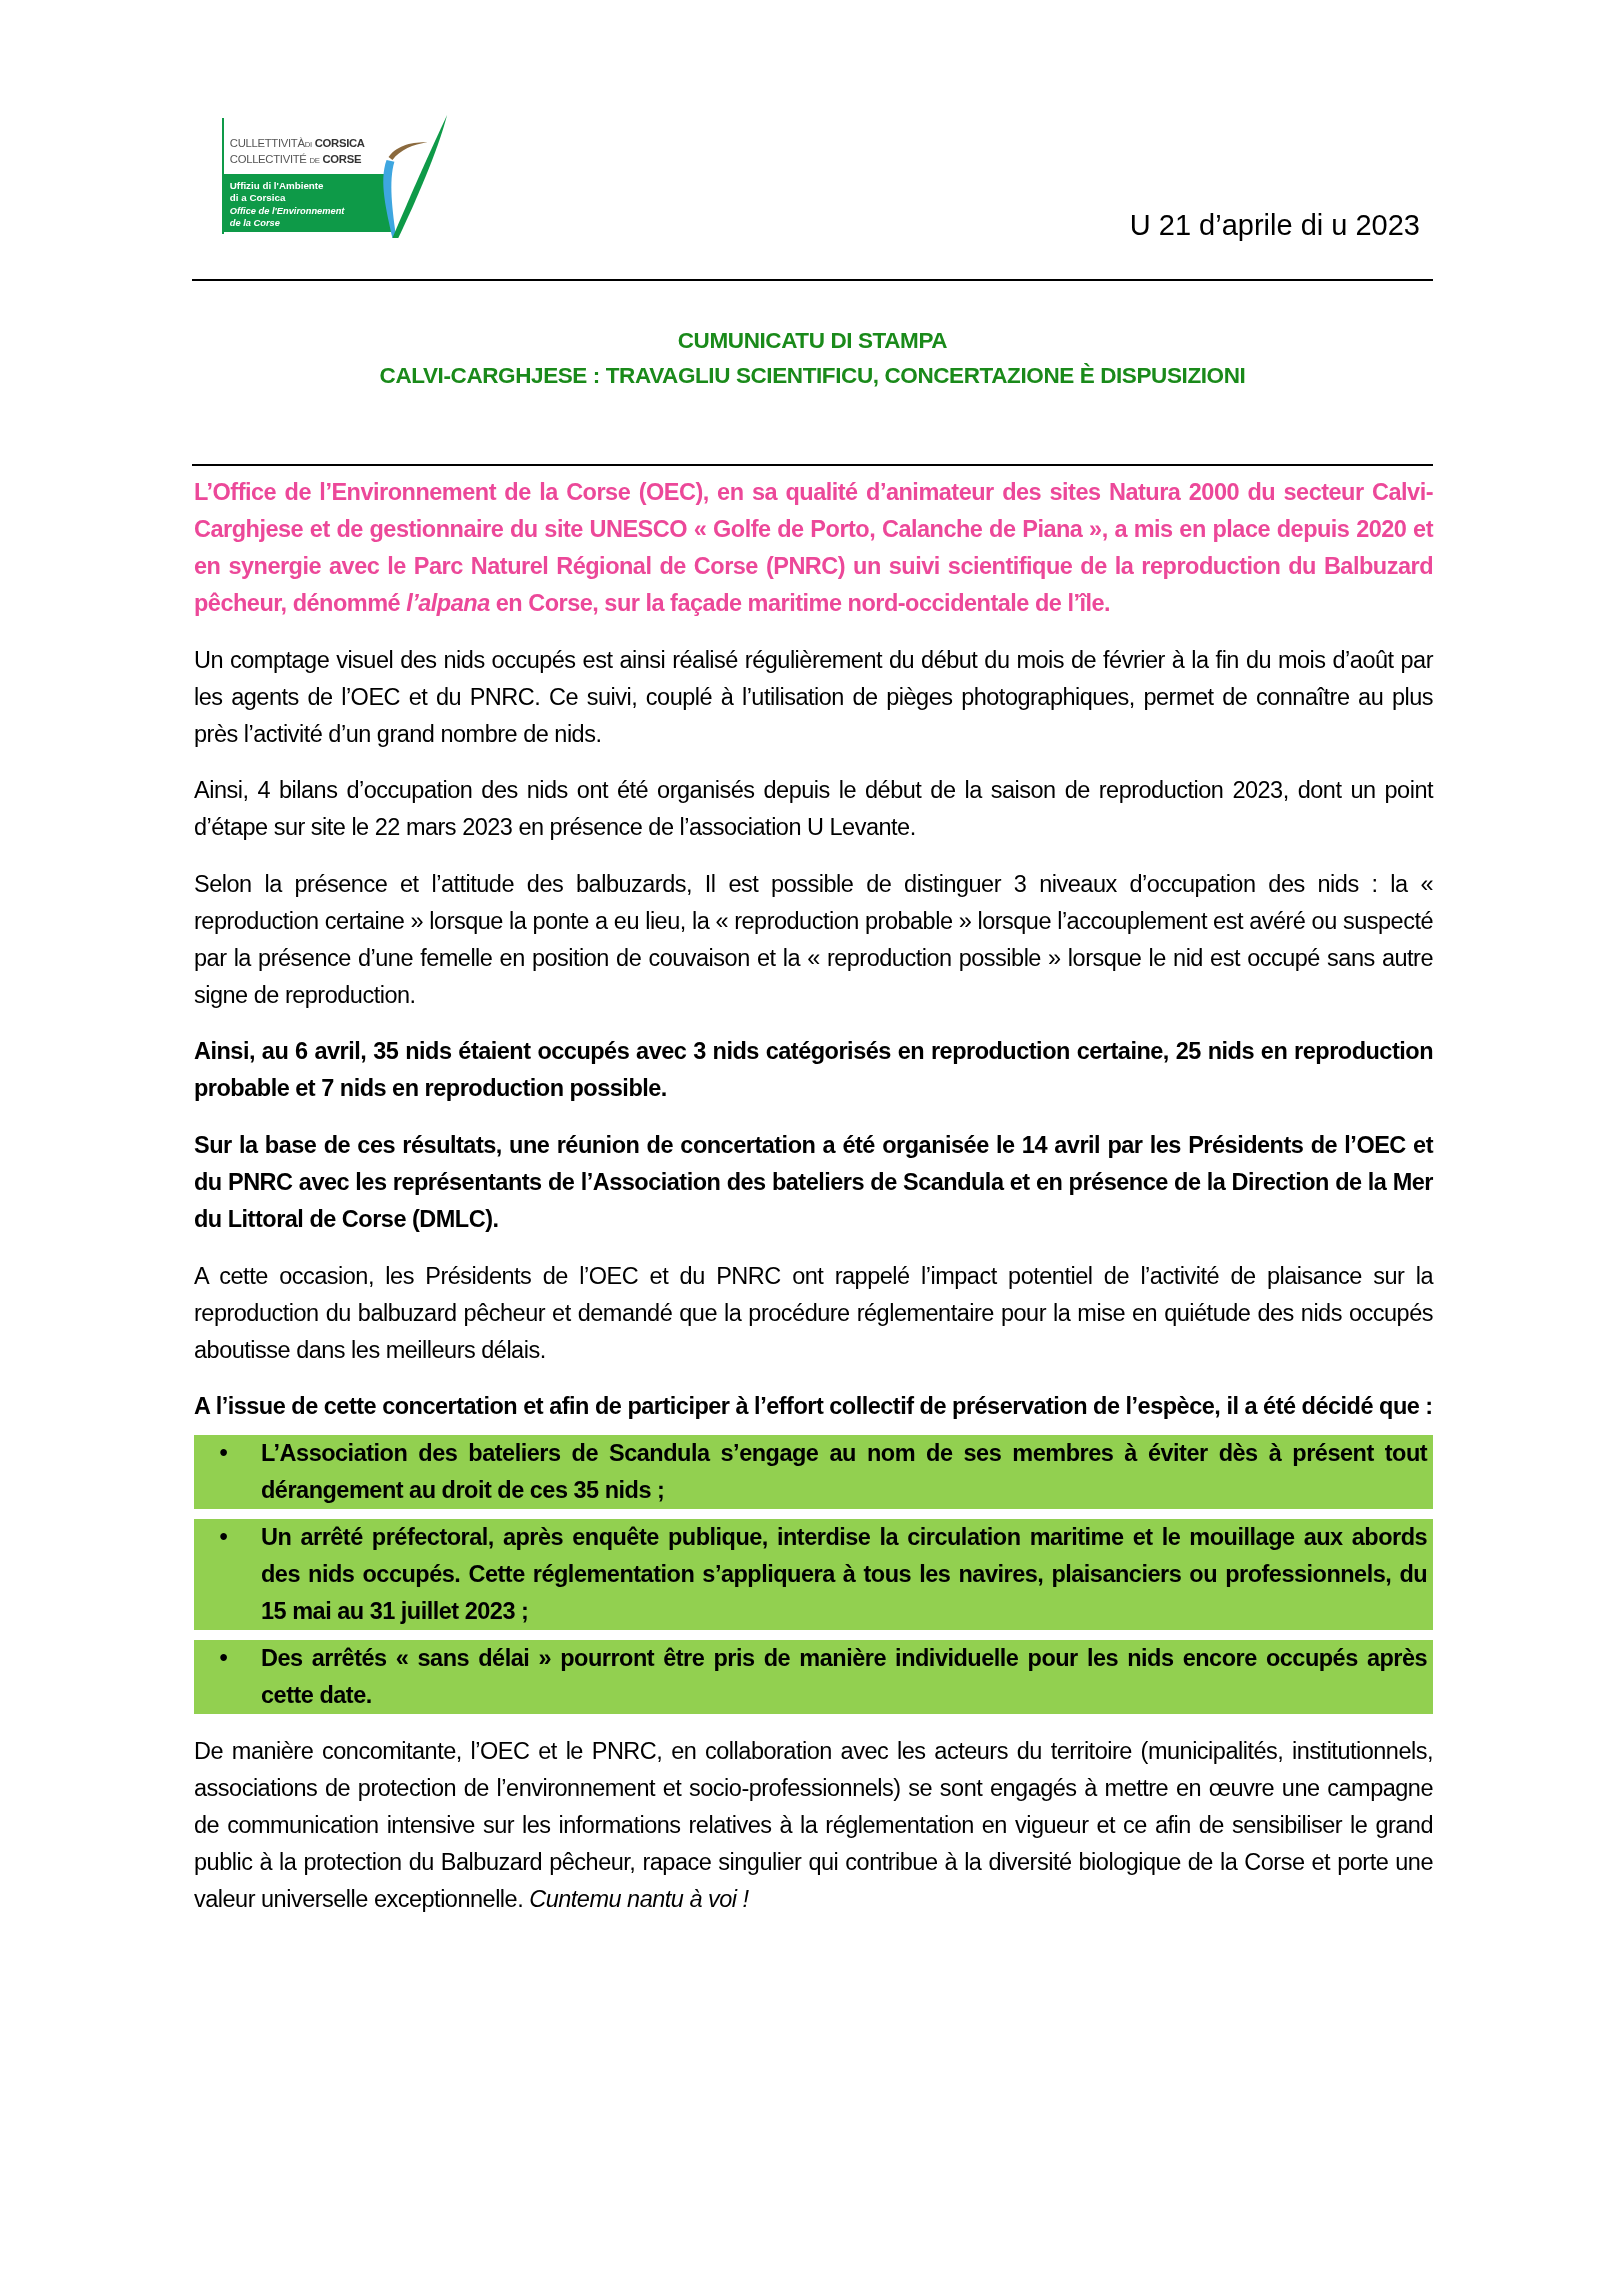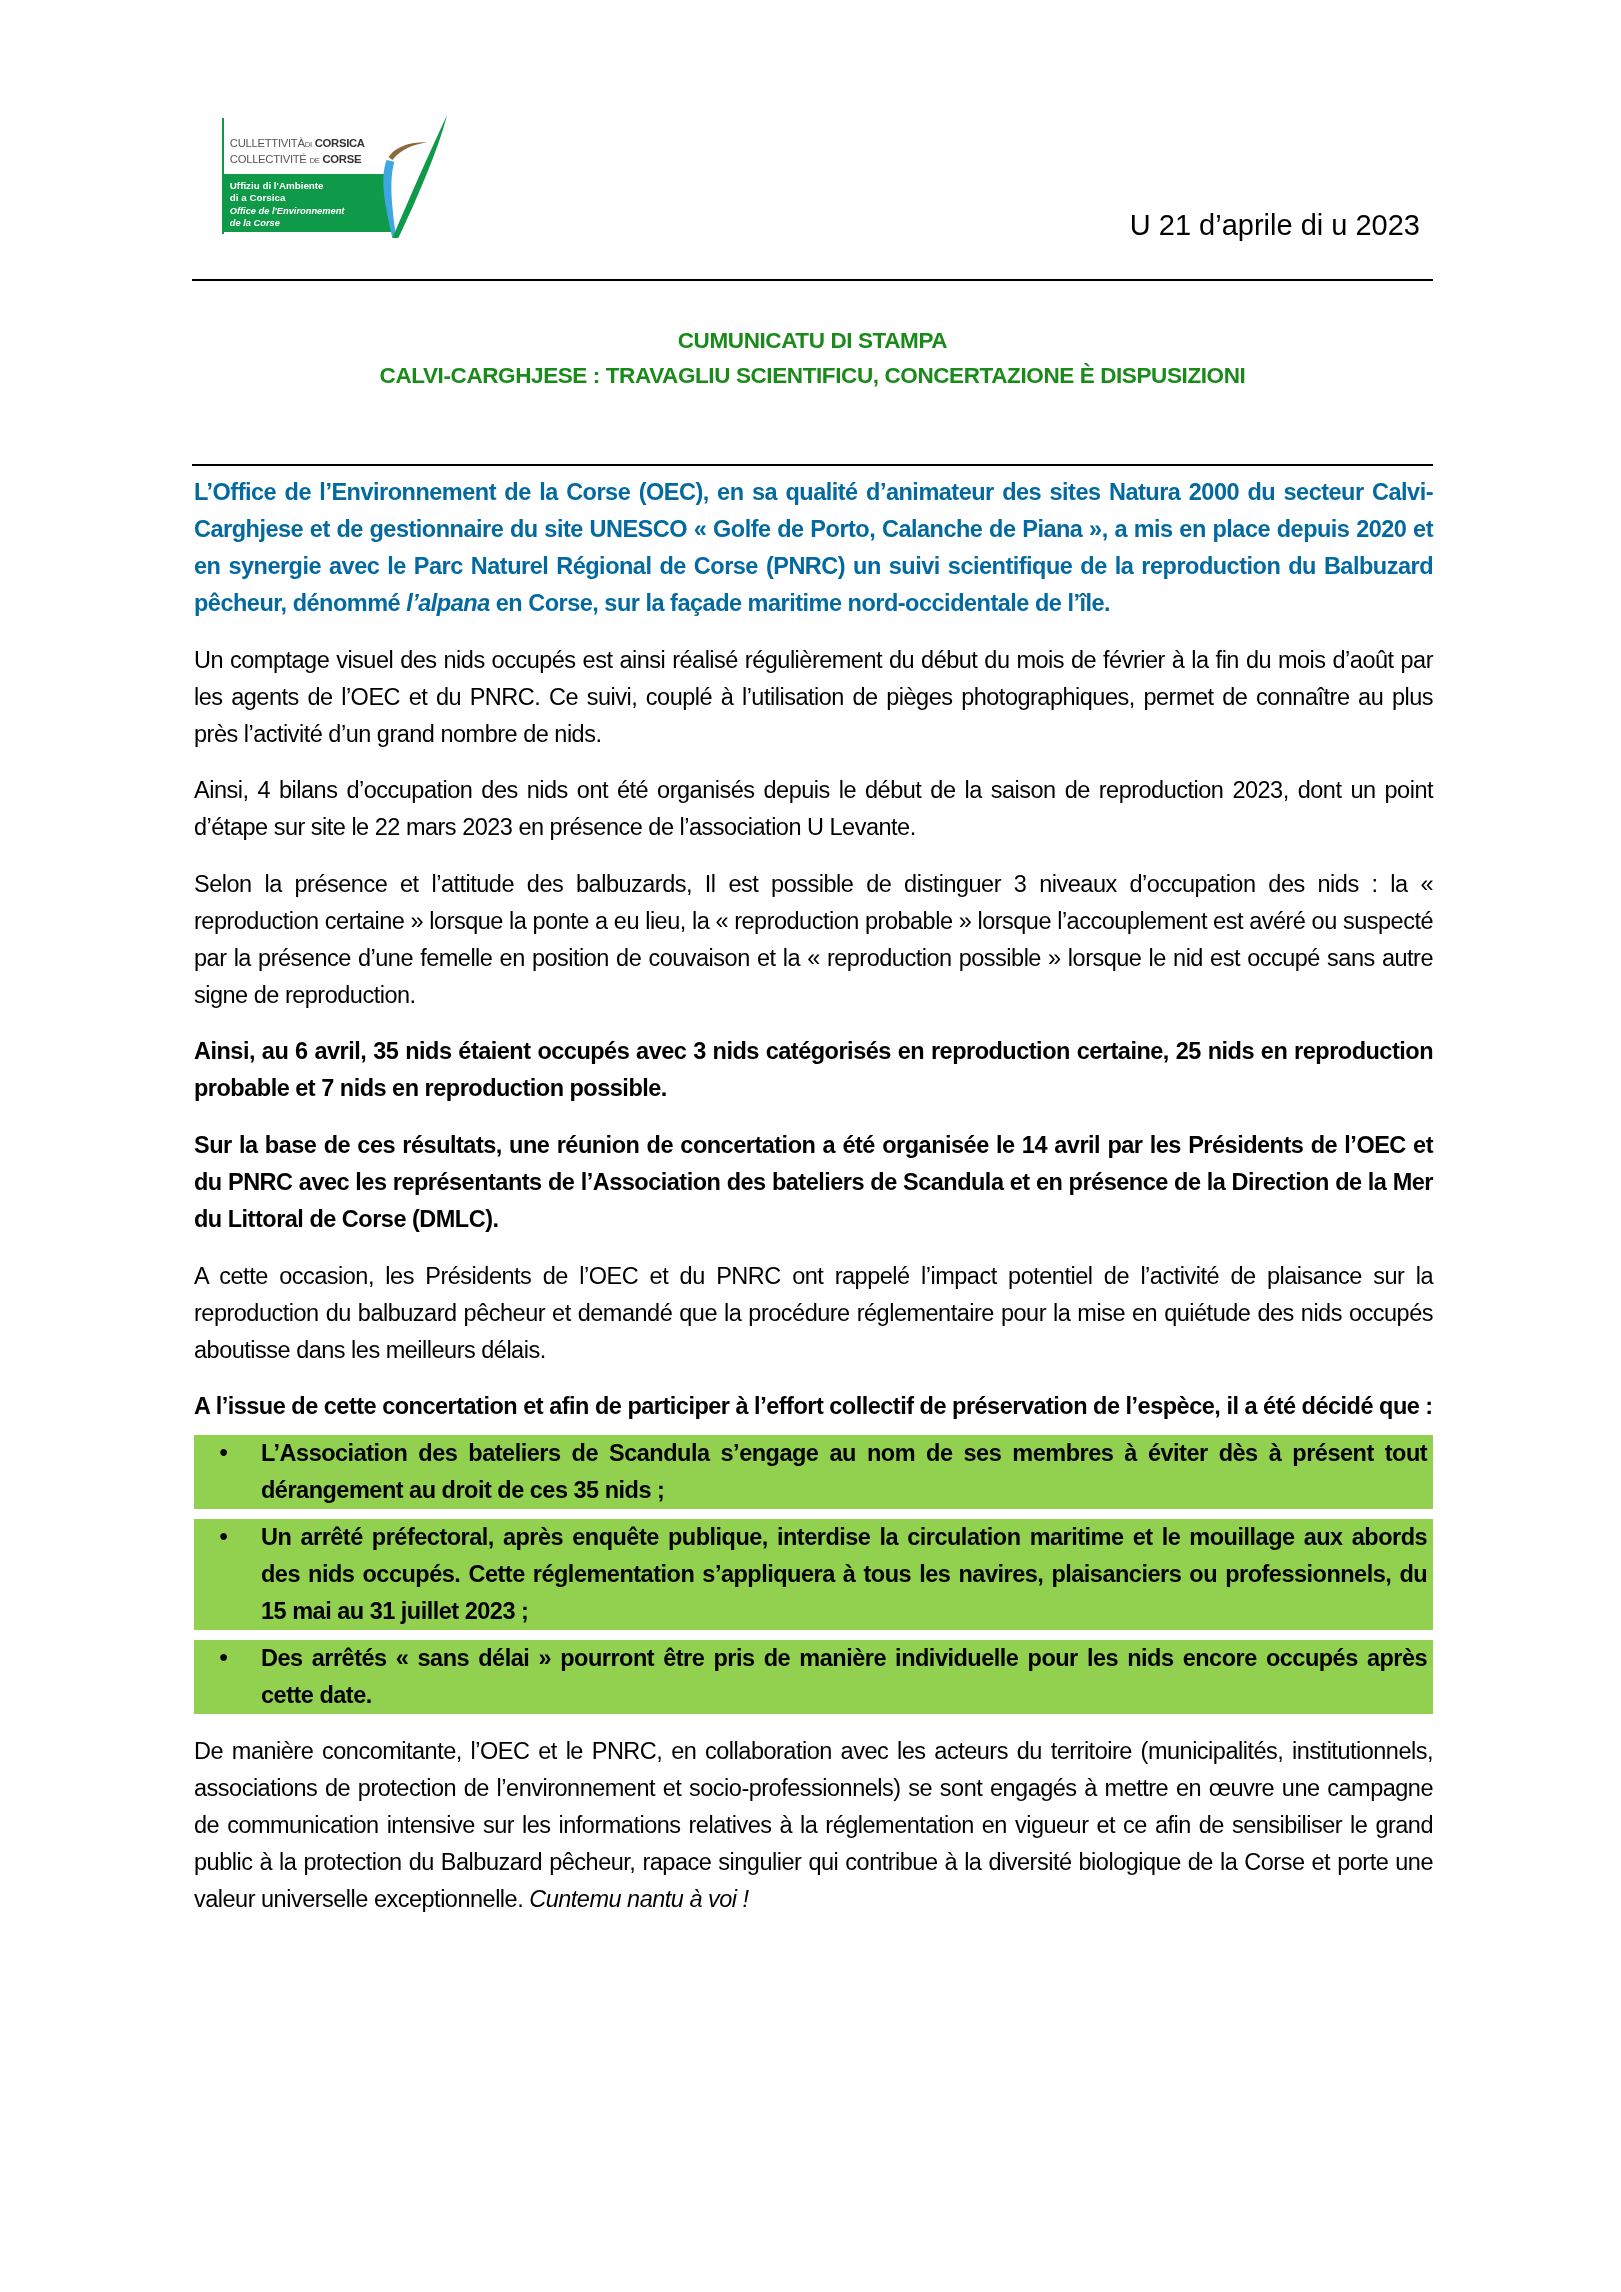--- a/index.html
+++ b/index.html
@@ -20,21 +20,21 @@
 
     .date { position: absolute; right: 201px; top: 209px; font-size: 29px; }
 
     .rule { position: absolute; left: 192px; width: 1241px; height: 2px; background: #000; }
 
     .title-block { position: absolute; left: 192px; width: 1241px; top: 323px; text-align: center;
                    color: #1a8a1a; font-weight: bold; font-size: 22.5px; line-height: 35px; letter-spacing: -0.4px; }
 
     .body { position: absolute; left: 194px; width: 1239px; top: 474px; font-size: 23.5px; line-height: 37px; letter-spacing: -0.5px; }
     .body p { margin: 0 0 19.6px 0; text-align: justify; }
-    .lead { color: #0369a1; font-weight: bold; }
+    .lead { color: #ec4899; font-weight: bold; }
     .bold { font-weight: bold; }
     .italic { font-style: italic; }
 
     .decisions { list-style: none; margin: 0 0 19.6px 0; padding: 0; }
     .decisions li { background: #92d050; margin: 0 0 9.8px 0; padding: 0 5.9px 0 67px; position: relative;
                     font-weight: bold; text-align: justify; }
     .decisions li .bullet { position: absolute; left: 25.5px; top: 0; font-weight: bold; }
   </style>
 </head>
 <body>

